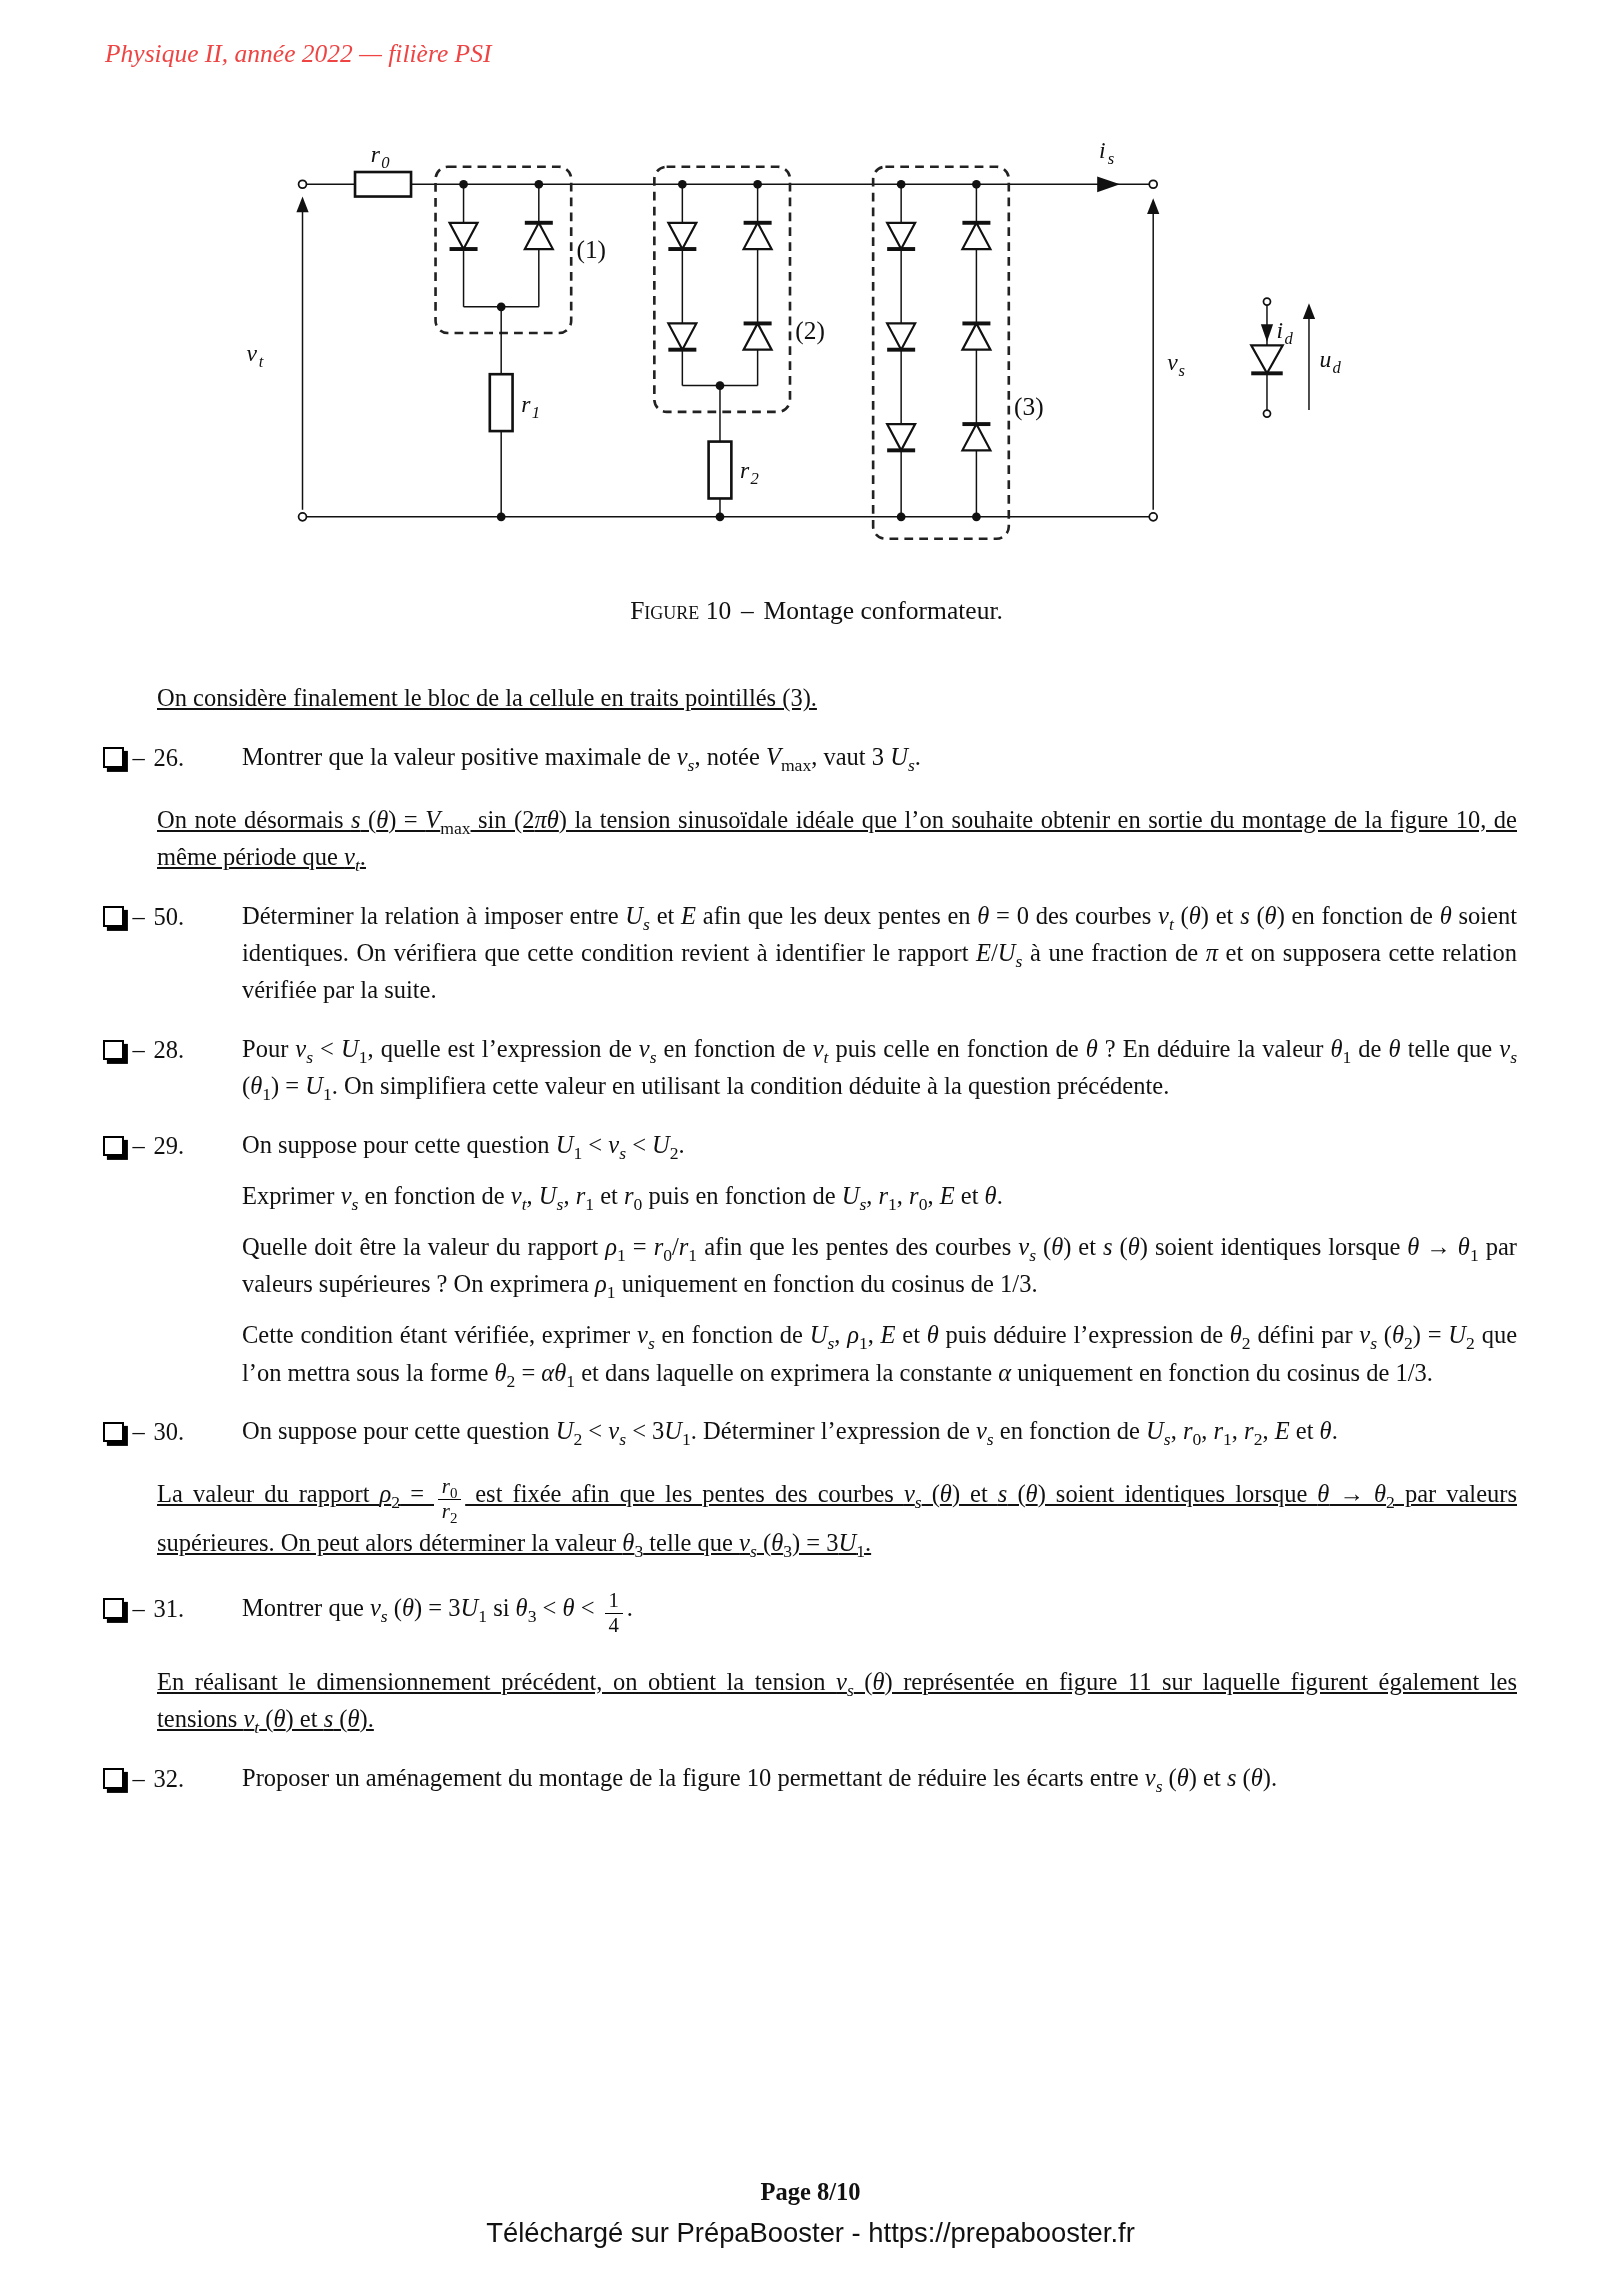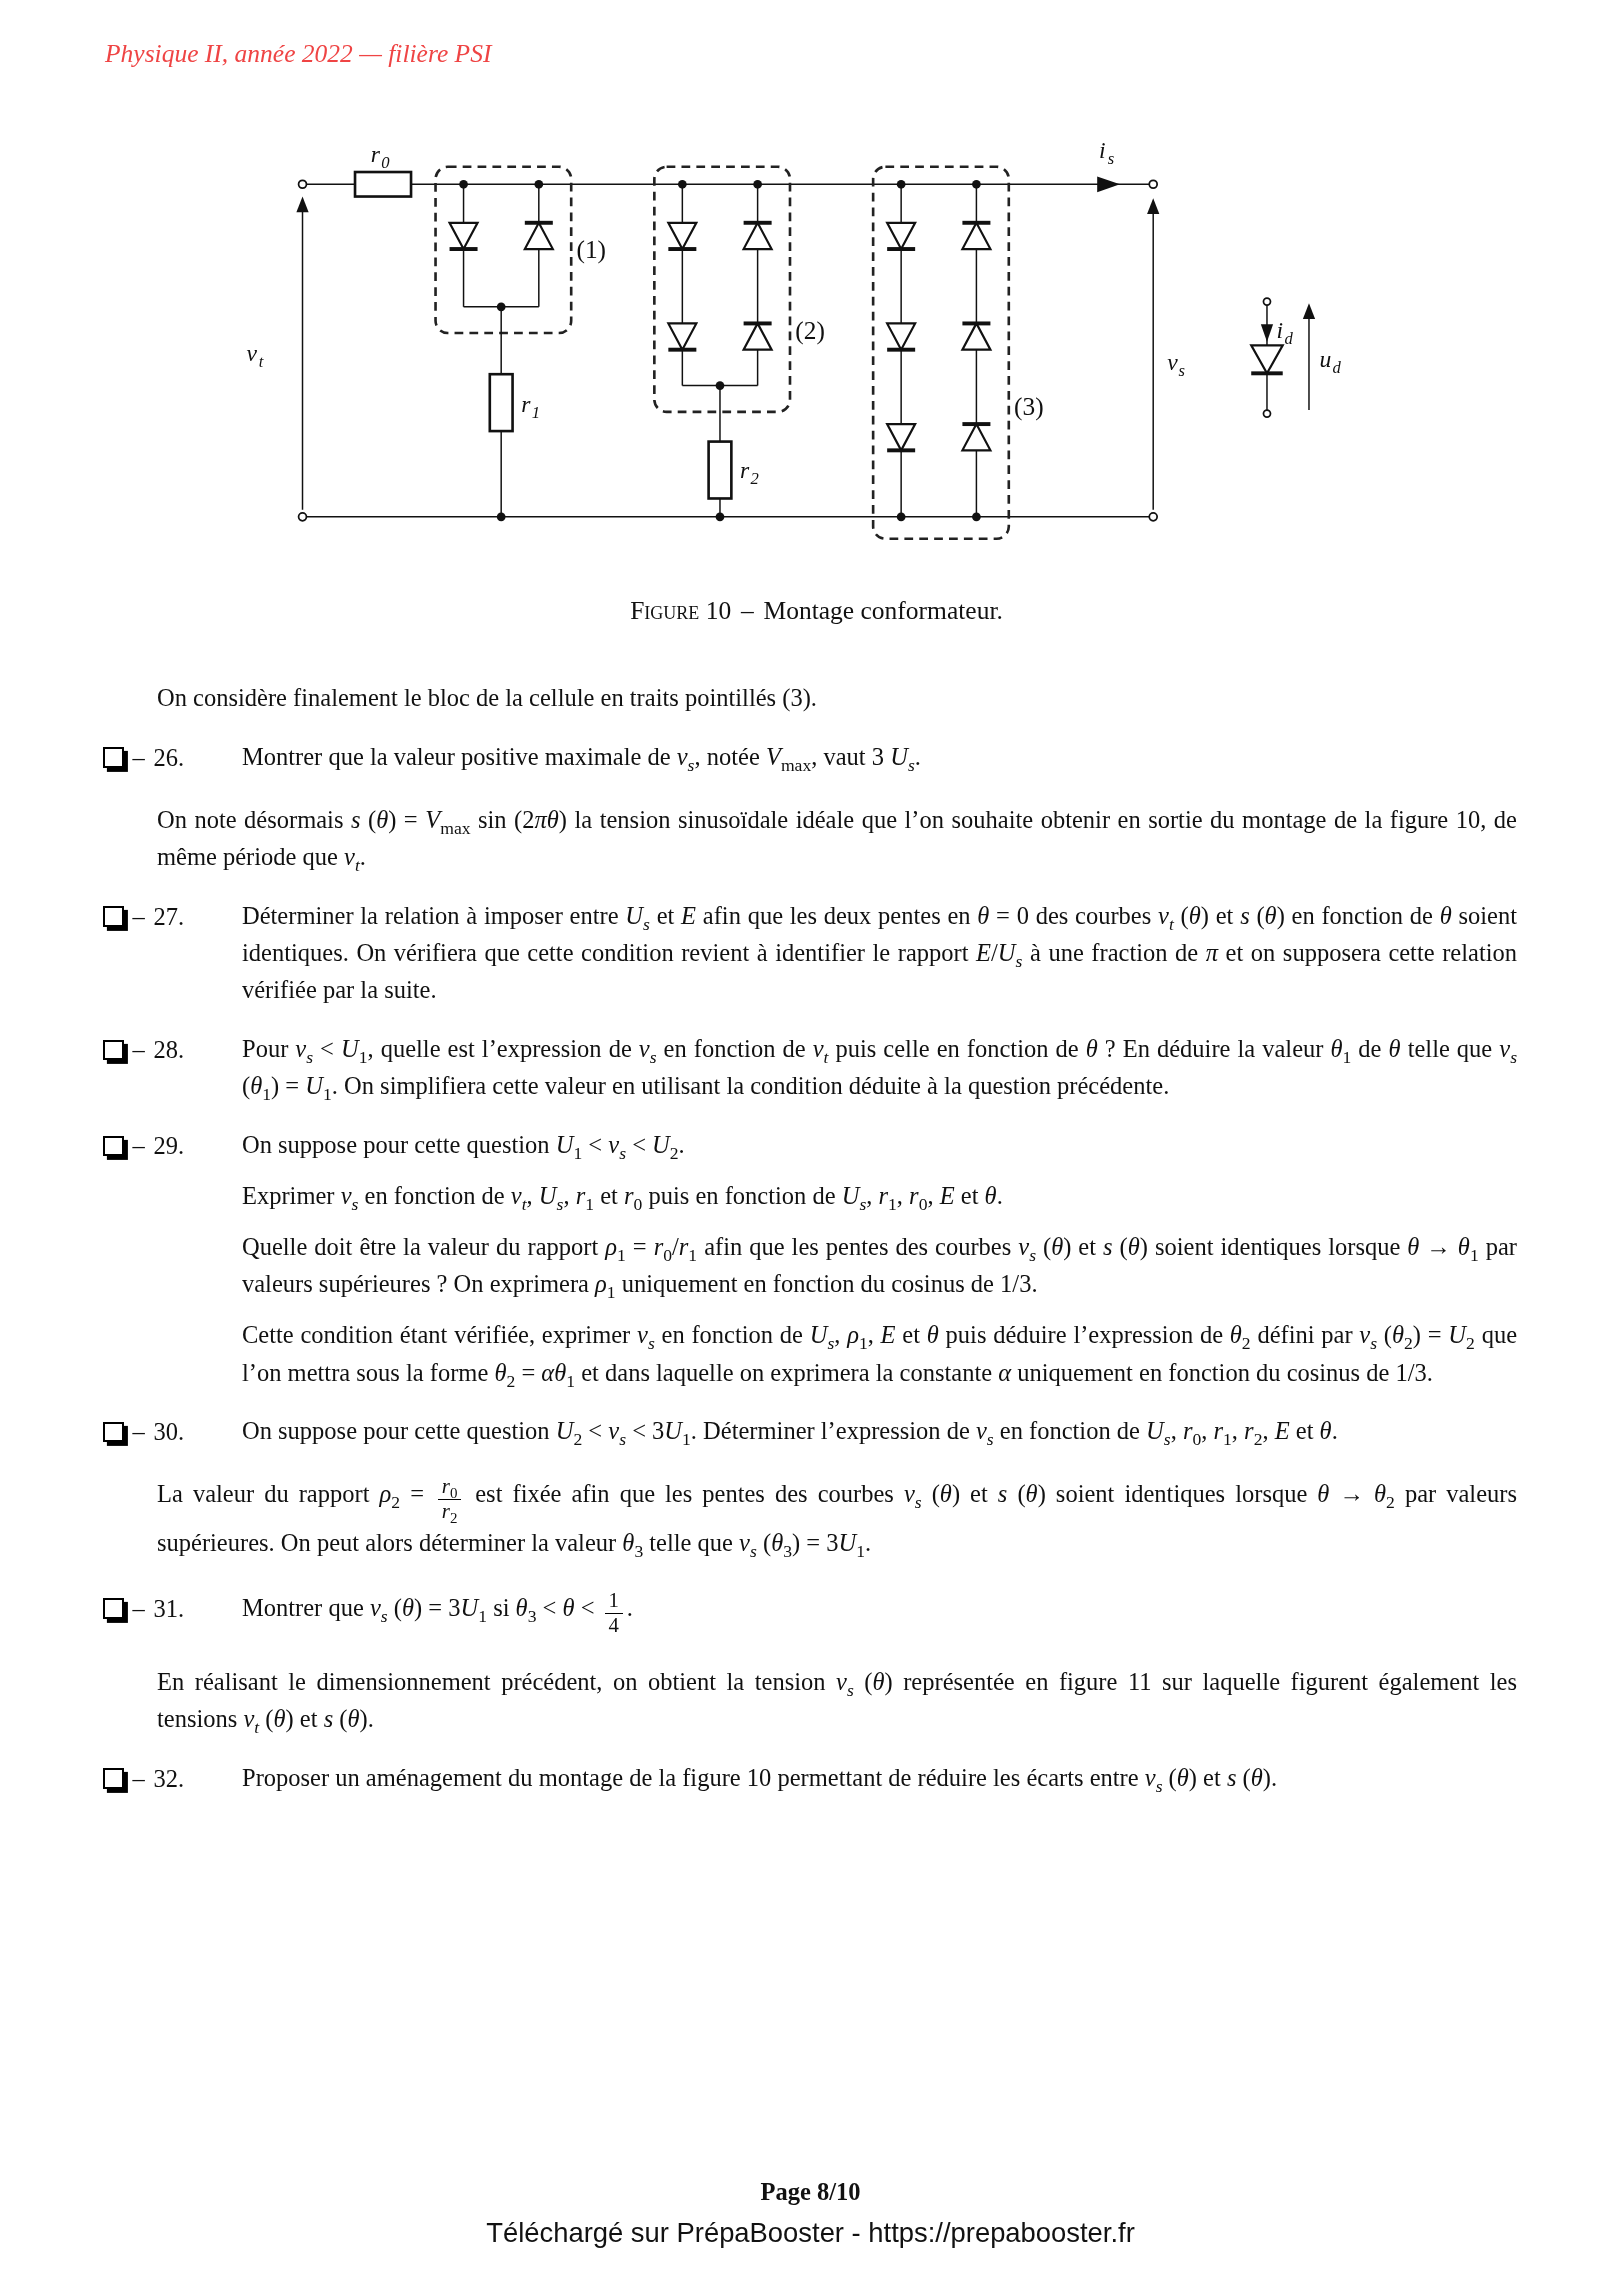--- a/index.html
+++ b/index.html
@@ -25,20 +25,21 @@
   .mvar{ font-style:italic; font-size:27px; }
   .msub{ font-style:italic; font-size:19px; }
   .blbl{ font-size:29px; }
   .caption{ text-align:center; margin-top:23.5px; font-size:25.5px;padding-left:12px; }
   .caption .sc{ font-variant:small-caps; }
   .caption .dash{ padding:0 9.8px; }
   
   .para{
     margin:25.5px 104px 0 157px;
     text-align:justify;
+    text-decoration:underline;
   }
   .q{
     position:relative;
     margin:21.6px 104px 0 242px;
     text-align:justify;
   }
   .qmark{
     position:absolute; left:-139px; top:1px;
     display:flex; align-items:baseline; gap:8.8px;
     white-space:nowrap;
@@ -262,21 +263,21 @@
       </span>
       <div class="qp">Montrer que la valeur positive maximale de <i>v<sub>s</sub></i>, notée <i>V</i><sub>max</sub>, vaut 3 <i>U<sub>s</sub></i>.</div>
     </div>
 
     <div class="para">On note désormais <i>s</i> (<i>θ</i>) = <i>V</i><sub>max</sub> sin (2<i>πθ</i>) la tension sinusoïdale idéale que l’on souhaite obtenir en sortie du montage de la figure 10, de même période que <i>v<sub>t</sub></i>.</div>
 
     <div class="q">
       <span class="qmark">
         <span class="qbox"></span>
         <span class="qdash">–</span>
-        <span class="qnum">27.</span>
+        <span class="qnum">50.</span>
       </span>
       <div class="qp">Déterminer la relation à imposer entre <i>U<sub>s</sub></i> et <i>E</i> afin que les deux pentes en <i>θ</i> = 0 des courbes <i>v<sub>t</sub></i> (<i>θ</i>) et <i>s</i> (<i>θ</i>) en fonction de <i>θ</i> soient identiques. On vérifiera que cette condition revient à identifier le rapport <i>E</i>/<i>U<sub>s</sub></i> à une fraction de <i>π</i> et on supposera cette relation vérifiée par la suite.</div>
     </div>
 
     <div class="q">
       <span class="qmark">
         <span class="qbox"></span>
         <span class="qdash">–</span>
         <span class="qnum">28.</span>
       </span>

